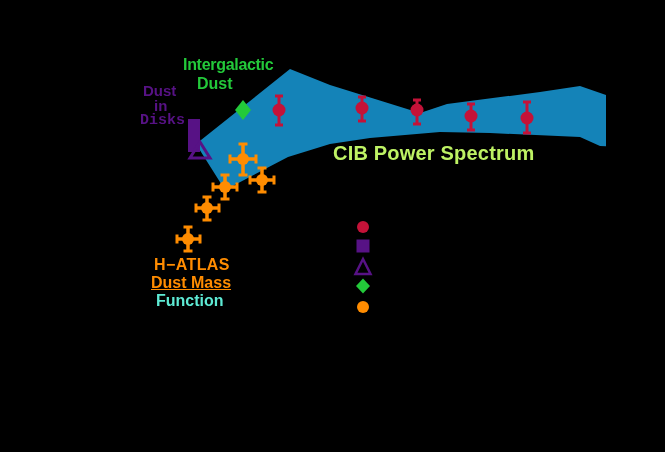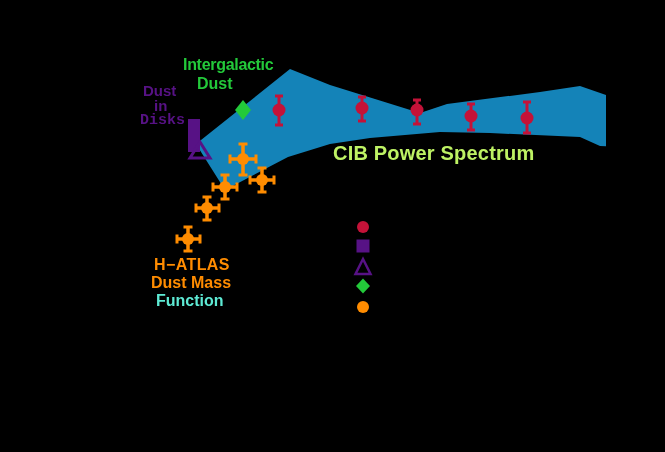--- a/index.html
+++ b/index.html
@@ -12,21 +12,21 @@
   svg.plot{position:absolute;left:0;top:0;}
   .ann{position:absolute;font-weight:bold;line-height:1.05;white-space:nowrap;}
   .ann-intergal-1{left:183px;top:57px;font-size:16px;letter-spacing:-0.3px;}
   .ann-intergal-2{left:197px;top:76px;font-size:16px;}
   .ann-disks-1{left:143px;top:83px;font-size:15px;}
   .ann-disks-2{left:154px;top:98px;font-size:15px;}
   .ann-disks-3{left:140px;top:113px;font-size:15px;font-family:Liberation Mono, monospace;}
   .ann-mgii{left:362px;top:65px;font-size:16px;word-spacing:5px;letter-spacing:0.2px;}
   .ann-cib{left:333px;top:143px;font-size:20px;letter-spacing:0.2px;}
   .ann-hatlas-1{left:154px;top:257px;font-size:16px;letter-spacing:0.4px;}
-  .ann-hatlas-2{left:151px;top:275px;font-size:16px;}
+  .ann-hatlas-2{left:151px;top:275px;font-size:16px;text-decoration:underline;}
   .ann-hatlas-3{left:156px;top:293px;font-size:16px;}
   .tick-label{position:absolute;left:632px;top:384px;font-size:24px;font-weight:400;
     color:#303030;line-height:1;letter-spacing:1px;}
 </style>
 </head>
 <body>
 
 <div class="canvas">
 
   <div class="white-margin"></div>

